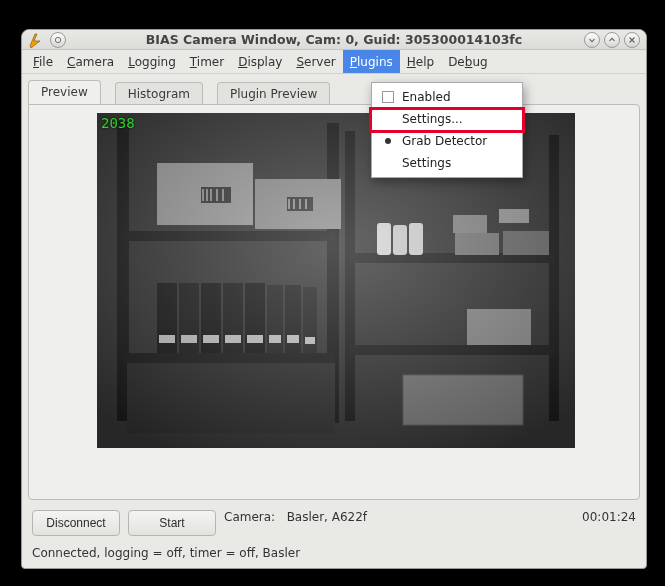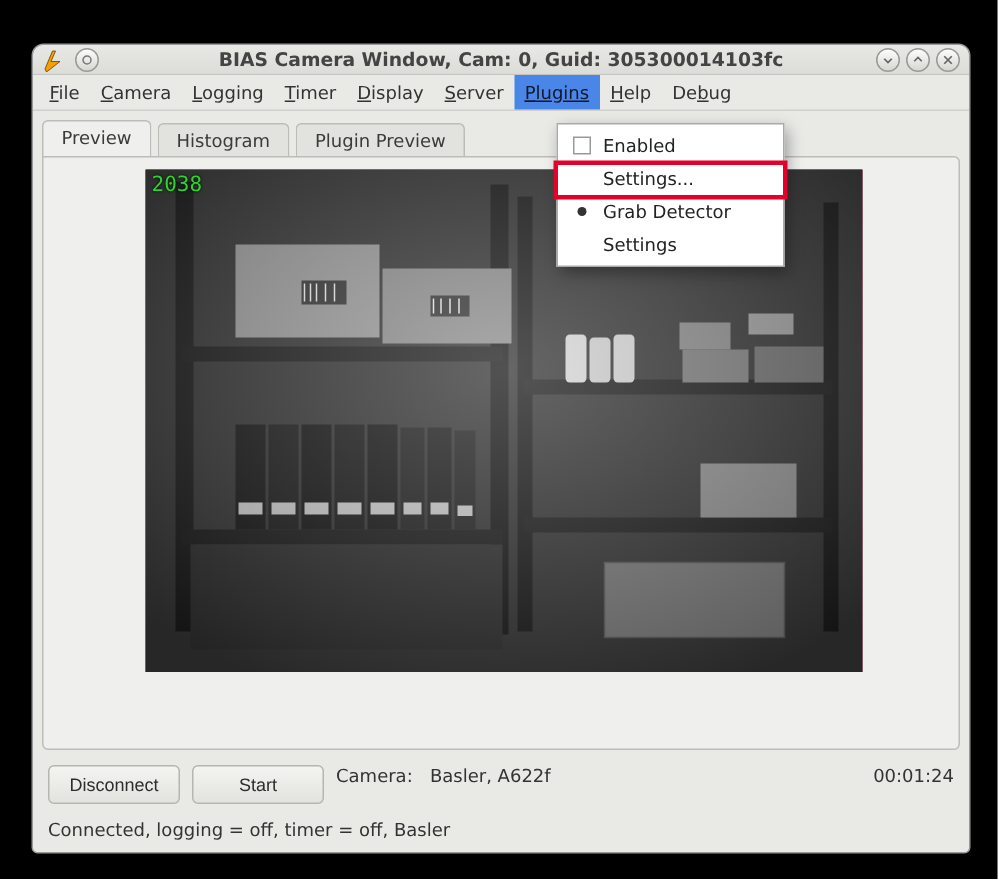--- a/index.html
+++ b/index.html
@@ -81,22 +81,21 @@
   }
   .menubar .menu-item {
     padding: 0 7px;
     line-height: 24px;
     color: #333;
     cursor: default;
   }
   .menubar .menu-item .ul { text-decoration: underline; }
   .menubar .menu-item.active {
     background: #4a86e8;
-    color: #0f172a;
-    text-decoration: underline;
+    color: #ffffff;
   }
 
   
   .dropdown {
     position: absolute;
     left: 349px;
     top: 52px;
     width: 152px;
     background: #fff;
     border: 1px solid #aaa;
@@ -144,21 +143,21 @@
     align-items:flex-end;
     height: 26px;
     position:relative;
   }
   .tab {
     padding: 4px 12px;
     border: 1px solid #bcbcb8;
     border-bottom: none;
     background: #e2e2de;
     border-radius: 4px 4px 0 0;
-    margin-right: 4px;
+    margin-right: 14px;
     color:#3b3b3b;
     cursor: default;
     font-size: 12px;
     height: 22px;
     line-height: 14px;
   }
   .tab.active {
     background: #efefed;
     height: 25px;
     position:relative;
@@ -172,21 +171,21 @@
     position: relative;
     overflow: hidden;
   }
 
   .video-wrap {
     position:absolute;
     left: 68px;
     top: 8px;
     width: 478px;
     height: 335px;
-    background:#be185d;
+    background:#0c4a6e;
   }
   .video-wrap svg { width:100%; height:100%; display:block; }
   .overlay-counter {
     position:absolute;
     left: 4px;
     top: 2px;
     color: #2bd52b;
     font-family: "DejaVu Sans Mono", monospace;
     font-size: 14px;
     text-shadow: 0 0 2px #000;

